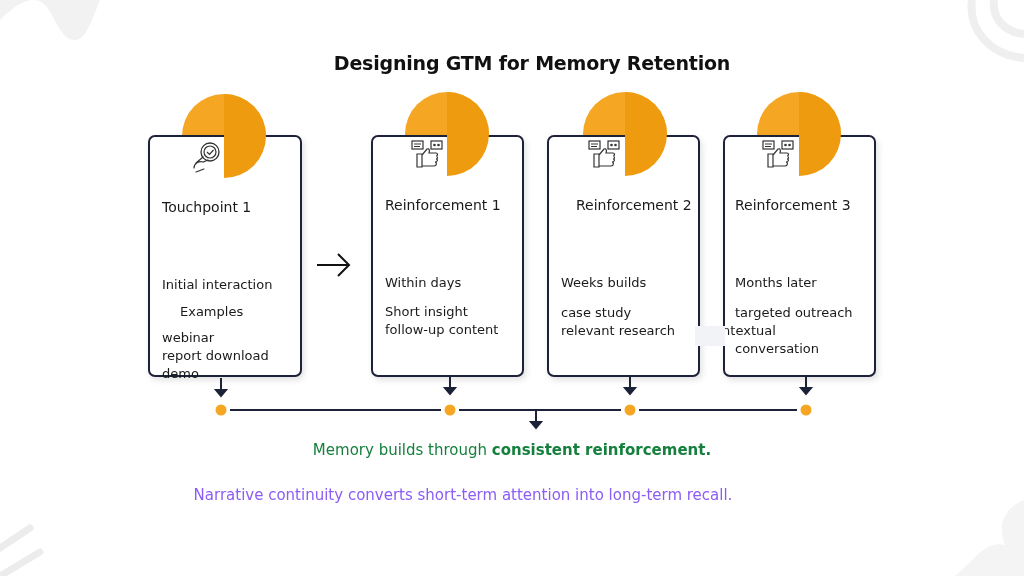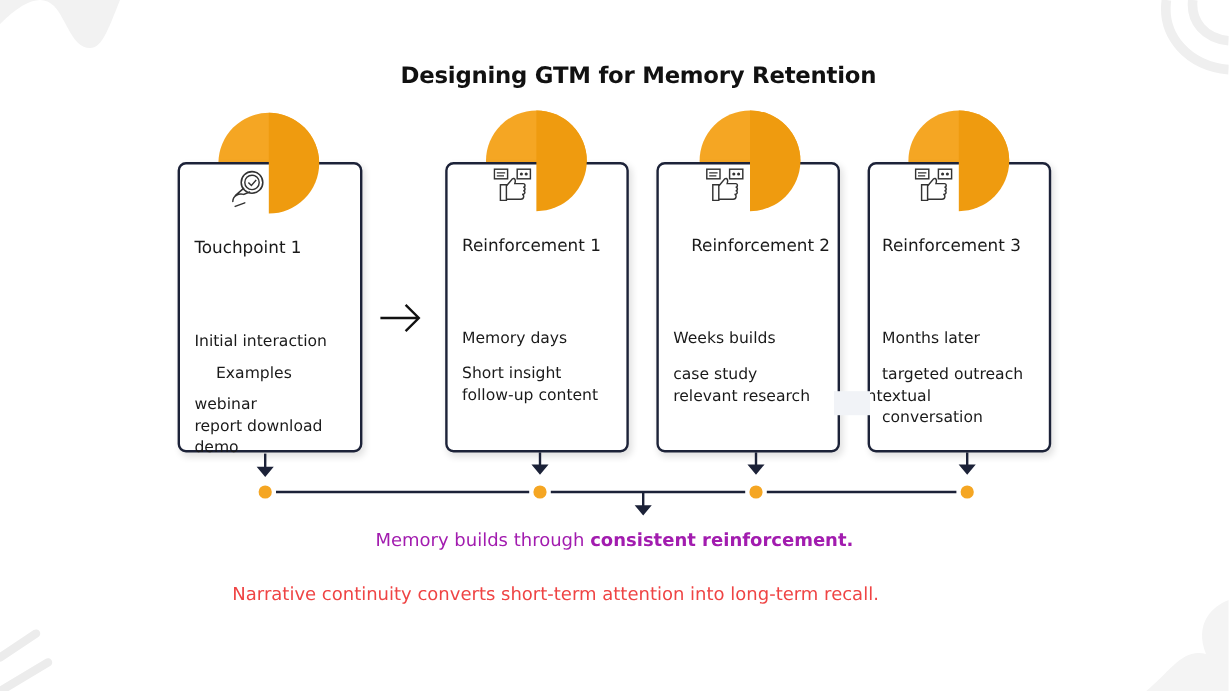--- a/index.html
+++ b/index.html
@@ -11,24 +11,24 @@
   .circle-back { position:absolute; width:84px; height:84px; border-radius:50%; background:#f5a623; }
   .card { position:absolute; top:135px; height:242px; background:#fff; border:2px solid #1c2238;
           border-radius:7px; box-sizing:border-box; box-shadow:2px 3px 6px rgba(0,0,0,0.12); }
   .half-front { position:absolute; width:42px; height:84px; border-radius:0 42px 42px 0; background:#ef9b0f; }
   .icon { position:absolute; }
   .card-title { position:absolute; font-family:"DejaVu Sans", sans-serif; font-size:14px; color:#1a1a1a;text-align:right; }
   .card-line { position:absolute; font-family:"DejaVu Sans", sans-serif; font-size:13px; color:#1a1a1a; line-height:18px;margin-top:48px; }
   .arrow-right { position:absolute; left:316px; top:252px; }
   svg.timeline { position:absolute; left:0; top:0; }
   .summary { position:absolute; left:0; width:1024px; top:441px; text-align:center;
-             font-family:"DejaVu Sans", sans-serif; font-size:15px; color:#a21caf; }
+             font-family:"DejaVu Sans", sans-serif; font-size:15px; color:#15803d; }
   .summary b { font-weight:bold; }
   .footer { position:absolute; left:0; width:926px; top:486px; text-align:center;
-            font-family:"DejaVu Sans", sans-serif; font-size:15px; color:#ef4444; }
+            font-family:"DejaVu Sans", sans-serif; font-size:15px; color:#8b5cf6; }
   .ghost { position:absolute; left:695px; top:326px; width:30px; height:20px; background:#f1f3f7; }
 </style>
 </head>
 <body>
 
 <svg class="deco" style="left:0;top:0" width="110" height="60" viewBox="0 0 110 60">
   <path d="M0,20 C20,0 35,-5 45,5 C55,15 60,40 75,40 C85,40 90,25 100,0 L0,0 Z" fill="#f2f2f2"></path>
 </svg>
 <svg class="deco" style="left:960px;top:0" width="64" height="70" viewBox="0 0 64 70">
   <path d="M12,0 C8,30 30,55 64,58" fill="none" stroke="#efefef" stroke-width="8"></path>
@@ -94,21 +94,21 @@
 </svg>
 
 <div class="card-title" style="left:162px;top:199px">Touchpoint 1</div>
 <div class="card-line" style="left:162px;top:228px">Initial interaction</div>
 <div class="card-line" style="left:180px;top:255px">Examples</div>
 <div class="card-line" style="left:162px;top:281px">webinar</div>
 <div class="card-line" style="left:162px;top:299px">report download</div>
 <div class="card-line" style="left:162px;top:317px">demo</div>
 
 <div class="card-title" style="left:385px;top:197px">Reinforcement 1</div>
-<div class="card-line" style="left:385px;top:226px">Memory days</div>
+<div class="card-line" style="left:385px;top:226px">Within days</div>
 <div class="card-line" style="left:385px;top:255px">Short insight</div>
 <div class="card-line" style="left:385px;top:273px">follow-up content</div>
 
 <div class="card-title" style="left:576px;top:197px">Reinforcement 2</div>
 <div class="card-line" style="left:561px;top:226px">Weeks builds</div>
 <div class="card-line" style="left:561px;top:256px">case study</div>
 <div class="card-line" style="left:561px;top:274px">relevant research</div>
 
 <div class="card-title" style="left:735px;top:197px">Reinforcement 3</div>
 <div class="card-line" style="left:735px;top:226px">Months later</div>

